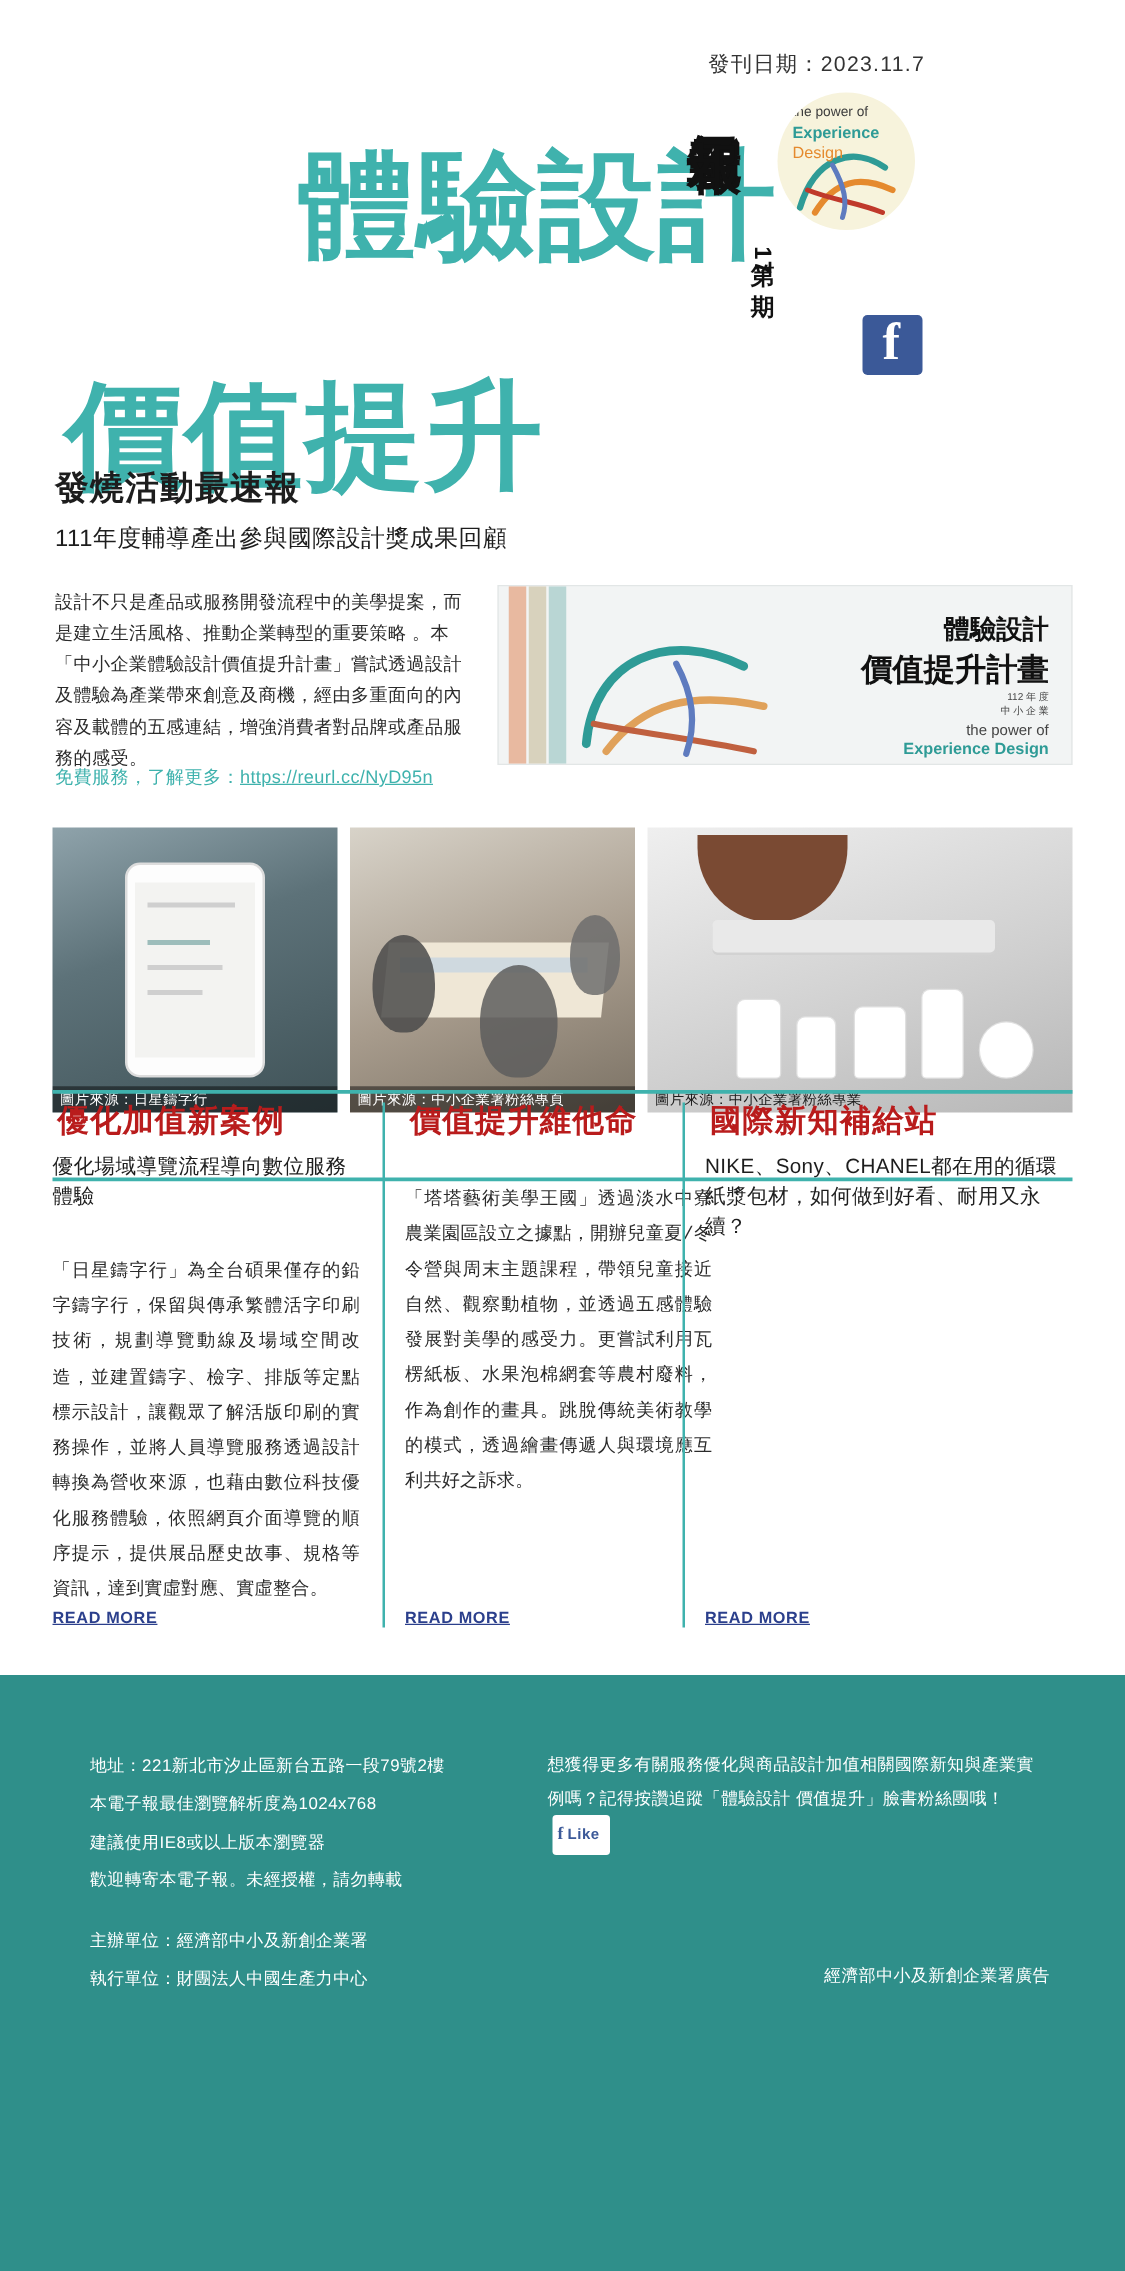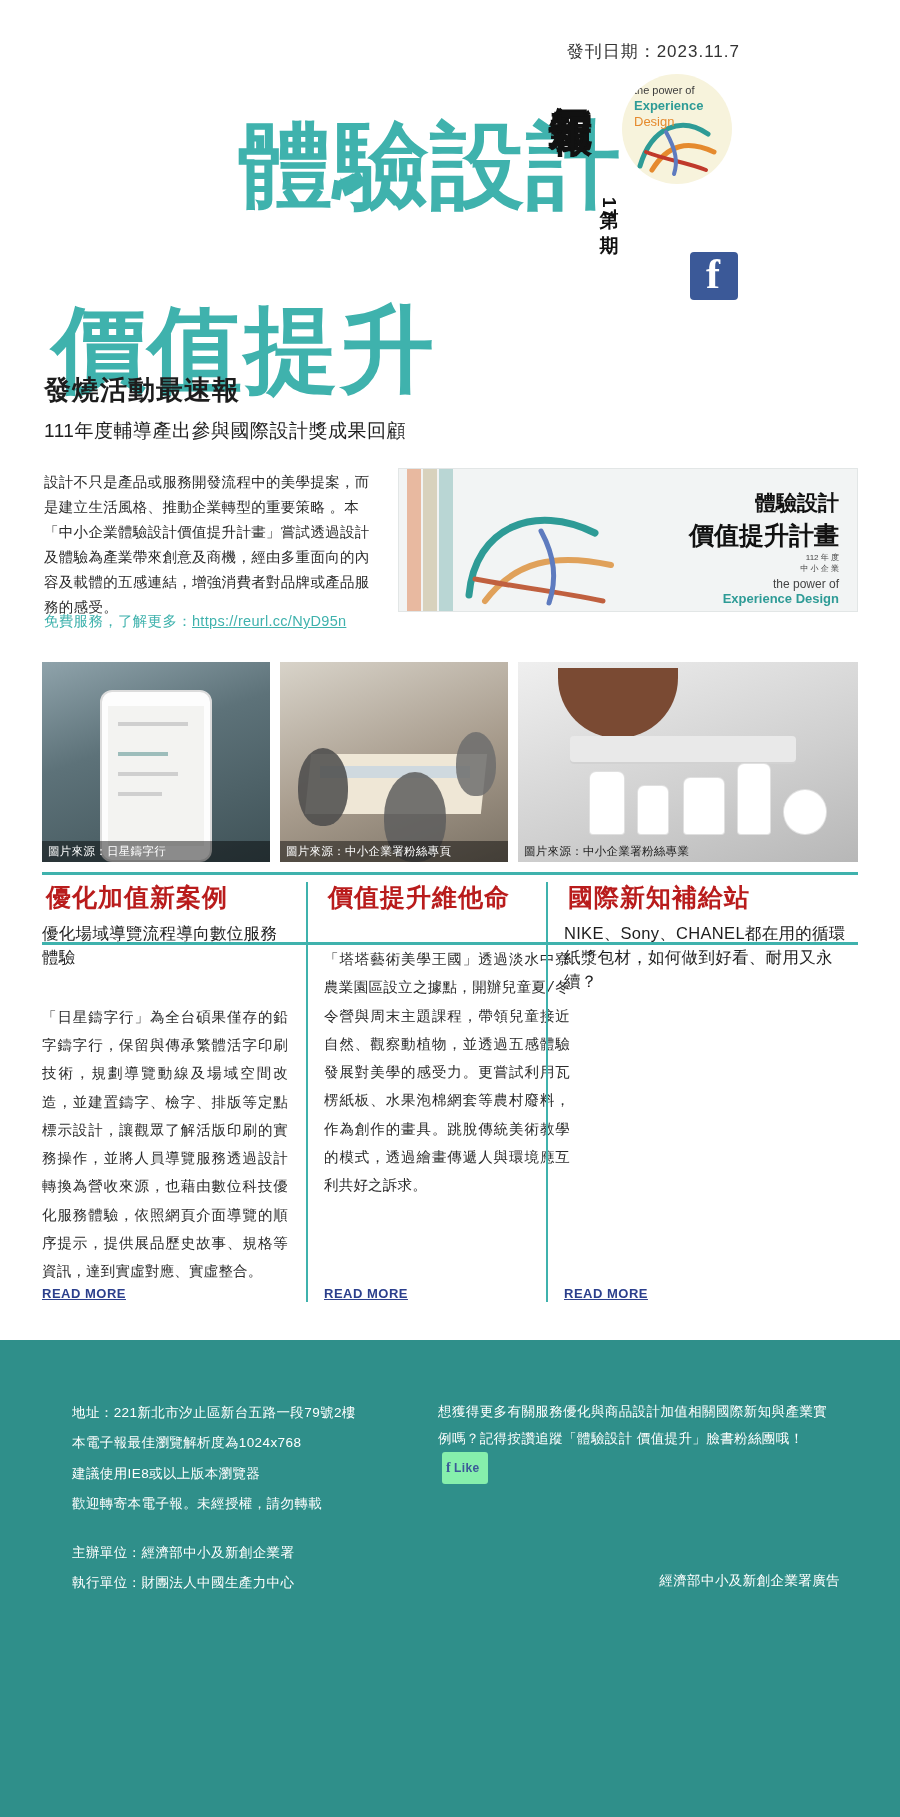--- a/index.html
+++ b/index.html
@@ -82,21 +82,21 @@
   }
   .banner .b-title{position:absolute;right:18px;top:20px;font-size:21px;font-weight:bold;color:#111;}
   .banner .b-title2{position:absolute;right:18px;top:50px;font-size:25px;font-weight:bold;color:#111;margin-left:16px;}
   .banner .b-small{position:absolute;right:18px;top:84px;font-size:8px;color:#444;text-align:right;line-height:1.35;}
   .banner .b-en1{position:absolute;right:18px;top:108px;font-size:12px;color:#444;}
   .banner .b-en2{position:absolute;right:18px;top:122px;font-size:13px;font-weight:bold;color:#2e9b96;}
   .banner .stripe{position:absolute;top:0;height:142px;width:14px;}
 
   
   .photos{position:absolute;left:42px;top:662px;width:816px;height:200px;}
-  .photo{position:absolute;top:0;height:200px;overflow:hidden;}
+  .photo{position:absolute;top:0;height:228px;overflow:hidden;}
   .p1{left:0;width:228px;background:linear-gradient(160deg,#8fa3ab 0%,#5d7279 40%,#3f5257 100%);}
   .p2{left:238px;width:228px;background:linear-gradient(160deg,#d8d3c9 0%,#a79b8c 55%,#7b7265 100%);}
   .p3{left:476px;width:340px;background:linear-gradient(160deg,#efefef 0%,#cfcfcf 60%,#b7b7b7 100%);}
   .cap{
     position:absolute;left:0;bottom:0;width:100%;
     background:rgba(0,0,0,0.45);color:#fff;font-size:11.5px;padding:3px 6px;
     box-sizing:border-box;letter-spacing:0.3px;
   }
   .p3 .cap{background:rgba(255,255,255,0.0);color:#1b1b1b;}
   
@@ -137,21 +137,21 @@
   .rule-top{top:872px;}
   .rule-title{top:942px;}
 
   
   .footer{
     position:absolute;left:0;top:1340px;width:900px;height:477px;background:#2f8f8a;color:#ffffff;
   }
   .footer .fl{position:absolute;left:72px;top:58px;font-size:13.5px;line-height:2.25;letter-spacing:0.4px;}
   .footer .fr{position:absolute;left:438px;top:58px;width:400px;font-size:13.5px;line-height:2.0;letter-spacing:0.4px;}
   .footer .fb-like{
-    display:inline-block;background:#86efac;color:#3b5998;font-size:12px;font-weight:bold;
+    display:inline-block;background:#ffffff;color:#3b5998;font-size:12px;font-weight:bold;
     padding:2px 8px 2px 4px;border-radius:3px;margin-left:4px;vertical-align:middle;
   }
   .footer .fb-like i{font-style:normal;font-family:"Liberation Serif",serif;font-size:14px;font-weight:bold;margin-right:3px;}
   .footer .org{position:absolute;left:72px;top:198px;font-size:13.5px;line-height:2.2;letter-spacing:0.4px;}
   .footer .ad{position:absolute;right:60px;top:232px;font-size:13.5px;letter-spacing:0.4px;}
 </style>
 </head>
 <body>
 
 <div class="page">

